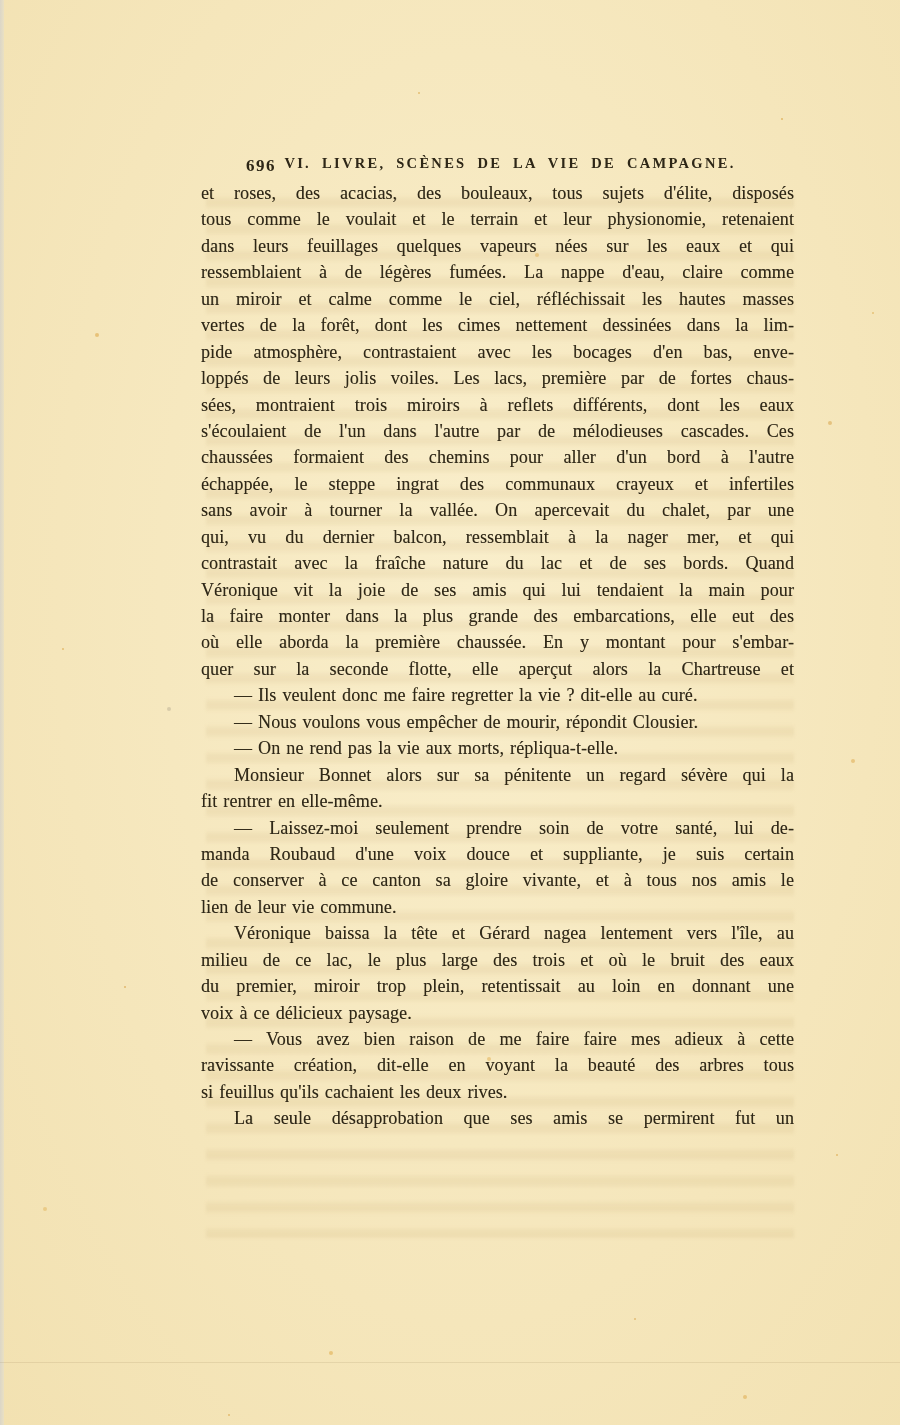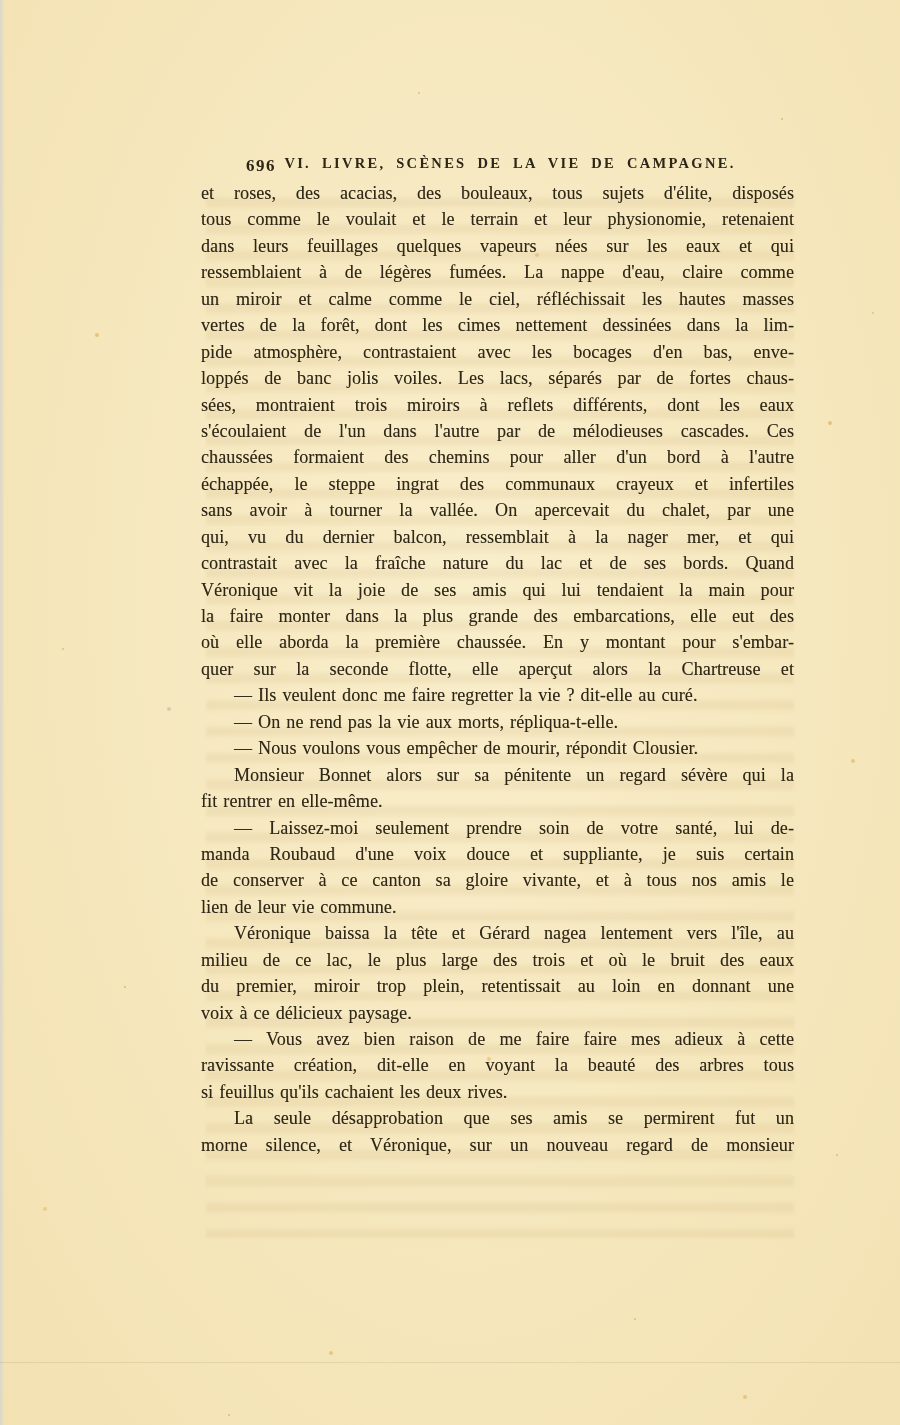--- a/index.html
+++ b/index.html
@@ -108,44 +108,43 @@
   </div>
 
   <div class="text">
       <div class="line j">et roses, des acacias, des bouleaux, tous sujets d'élite, disposés</div>
       <div class="line j">tous comme le voulait et le terrain et leur physionomie, retenaient</div>
       <div class="line j">dans leurs feuillages quelques vapeurs nées sur les eaux et qui</div>
       <div class="line j">ressemblaient à de légères fumées. La nappe d'eau, claire comme</div>
       <div class="line j">un miroir et calme comme le ciel, réfléchissait les hautes masses</div>
       <div class="line j">vertes de la forêt, dont les cimes nettement dessinées dans la lim-</div>
       <div class="line j">pide atmosphère, contrastaient avec les bocages d'en bas, enve-</div>
-      <div class="line j">loppés de banc jolis voiles. Les lacs, séparés par de fortes chaus-</div>
+      <div class="line j">loppés de leurs jolis voiles. Les lacs, première par de fortes chaus-</div>
       <div class="line j">sées, montraient trois miroirs à reflets différents, dont les eaux</div>
       <div class="line j">s'écoulaient de l'un dans l'autre par de mélodieuses cascades. Ces</div>
       <div class="line j">chaussées formaient des chemins pour aller d'un bord à l'autre</div>
       <div class="line j">échappée, le steppe ingrat des communaux crayeux et infertiles</div>
       <div class="line j">sans avoir à tourner la vallée. On apercevait du chalet, par une</div>
       <div class="line j">qui, vu du dernier balcon, ressemblait à la nager mer, et qui</div>
       <div class="line j">contrastait avec la fraîche nature du lac et de ses bords. Quand</div>
       <div class="line j">Véronique vit la joie de ses amis qui lui tendaient la main pour</div>
       <div class="line j">la faire monter dans la plus grande des embarcations, elle eut des</div>
       <div class="line j">où elle aborda la première chaussée. En y montant pour s'embar-</div>
       <div class="line j">quer sur la seconde flotte, elle aperçut alors la Chartreuse et</div>
       <div class="line ind">— Ils veulent donc me faire regretter la vie ? dit-elle au curé.</div>
+      <div class="line ind">— Nous voulons vous empêcher de mourir, répondit Clousier.</div>
       <div class="line ind">— On ne rend pas la vie aux morts, répliqua-t-elle.</div>
-      <div class="line ind">— Nous voulons vous empêcher de mourir, répondit Clousier.</div>
       <div class="line j ind">Monsieur Bonnet alors sur sa pénitente un regard sévère qui la</div>
       <div class="line">fit rentrer en elle-même.</div>
       <div class="line j ind">— Laissez-moi seulement prendre soin de votre santé, lui de-</div>
       <div class="line j">manda Roubaud d'une voix douce et suppliante, je suis certain</div>
       <div class="line j">de conserver à ce canton sa gloire vivante, et à tous nos amis le</div>
       <div class="line">lien de leur vie commune.</div>
       <div class="line j ind">Véronique baissa la tête et Gérard nagea lentement vers l'île, au</div>
       <div class="line j">milieu de ce lac, le plus large des trois et où le bruit des eaux</div>
       <div class="line j">du premier, miroir trop plein, retentissait au loin en donnant une</div>
       <div class="line">voix à ce délicieux paysage.</div>
       <div class="line j ind">— Vous avez bien raison de me faire faire mes adieux à cette</div>
       <div class="line j">ravissante création, dit-elle en voyant la beauté des arbres tous</div>
       <div class="line">si feuillus qu'ils cachaient les deux rives.</div>
       <div class="line j ind">La seule désapprobation que ses amis se permirent fut un</div>
-      <div class="line j">morne silence, et Véronique, sur un nouveau regard de monsieur</div>
     </div>
 </div>
 
 </body></html>

